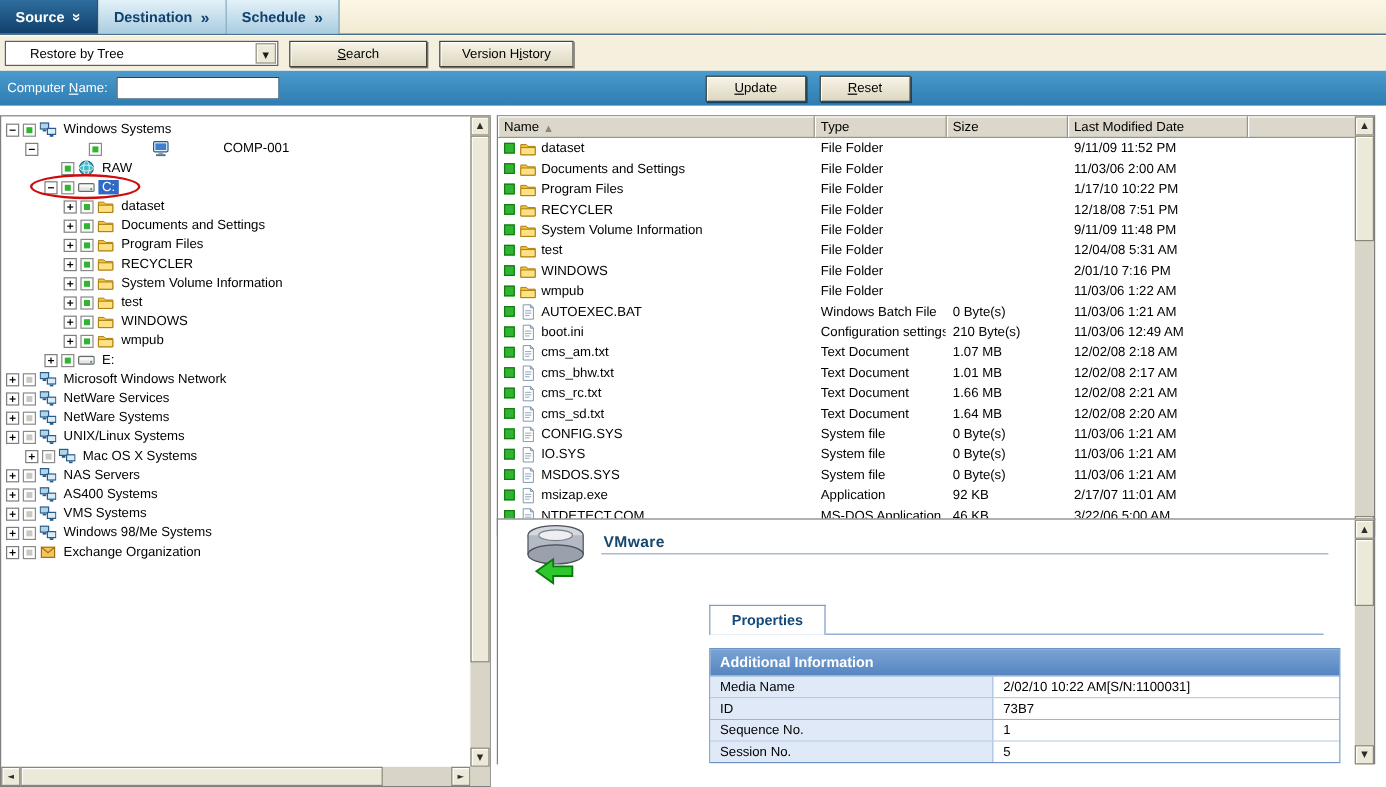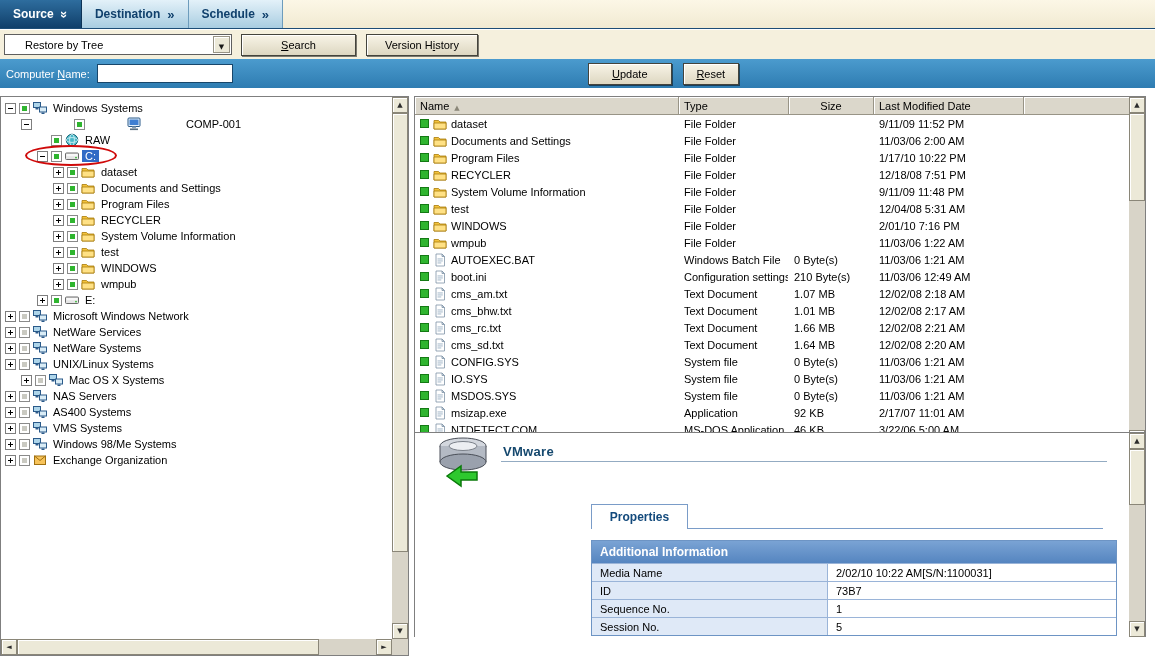--- a/index.html
+++ b/index.html
@@ -23,21 +23,21 @@
   .combo-arrow::before{content:"▼";font-size:7px;color:#1a1a1a;font-family:"DejaVu Sans",sans-serif;}
   .btn{height:22px;background:linear-gradient(#f8f4e7,#ddd7c1);border:1px solid #44443c;box-shadow:inset 1px 1px 0 #fff,1px 1px 0 rgba(0,0,0,0.5);font-family:inherit;font-size:11px;color:#000;cursor:default;}
   #search-btn{width:115px;margin-left:9px;}
   #vh-btn{width:112px;margin-left:10px;}
 
   
   .bluebar{position:absolute;left:0;top:59px;width:1155px;height:29px;background:linear-gradient(#4b9bce,#2e7cb1);display:flex;align-items:center;padding:0 6px;color:#fff;}
   .cn-label{margin-right:7px;white-space:nowrap;}
   .cn-input{width:136px;height:19px;border:1px solid #17466a;background:#fff;font:inherit;padding:0 3px;}
   #update-btn{margin-left:355px;width:84px;}
-  #reset-btn{margin-left:11px;width:56px;}
+  #reset-btn{margin-left:11px;width:76px;}
 
   
   .tree-panel{position:absolute;left:0;top:96px;width:409px;height:560px;background:#fff;border:1px solid #7f7f7f;}
   .tree-scroll{position:absolute;left:0;top:0;right:16px;bottom:16px;overflow:hidden;padding-top:3px;}
   .file-panel{position:absolute;left:414px;top:96px;width:732px;height:351px;background:#fff;border:1px solid #7f7f7f;}
   .props-panel{position:absolute;left:414px;top:432px;width:732px;height:205px;background:#fff;border:1px solid #7f7f7f;border-bottom:none;}
 
   
   .vscroll{position:absolute;width:16px;background:#d8d4c8;display:flex;flex-direction:column;}
   .hscroll{position:absolute;height:16px;background:#d8d4c8;display:flex;}
@@ -64,21 +64,21 @@
   .fi{width:14px;height:14px;flex:none;display:inline-flex;align-items:center;justify-content:center;}
   .tree-label{padding:0 3px;}
   .tree-label.selected{background:#316ac5;color:#fff;}
   .ellipse{position:absolute;top:-3px;width:92px;height:21px;border:2px solid #cf0a0a;border-radius:50%;pointer-events:none;}
 
   
   .fheader{display:flex;height:18px;background:#dbd7cb;margin-right:16px;border-bottom:1px solid #989486;}
   .hcell{display:flex;align-items:center;padding:0 5px;border-right:1px solid #989486;box-shadow:inset 1px 1px 0 #fff;white-space:nowrap;overflow:hidden;}
   .w-name{width:264px;}
   .w-type{width:110px;}
-  .w-size{width:85px;justify-content:center;}
+  .w-size{width:101px;}
   .w-date{width:150px;}
   .w-fill{flex:1;border-right:none;}
   .sort-asc{margin-left:5px;}
   .sort-asc::before{content:"▲";font-size:7px;color:#8a8678;font-family:"DejaVu Sans",sans-serif;}
   .frows{position:absolute;left:0;top:18px;right:16px;bottom:0;overflow:hidden;}
   .frow{display:flex;align-items:center;height:17px;}
   .frow .c{padding:0 5px;border-right:1px solid transparent;white-space:nowrap;overflow:hidden;}
   .name-cell{display:flex;align-items:center;gap:4px;}
   .mark{width:9px;height:9px;flex:none;background:#2fb52f;border:1px solid #147a14;}
 

